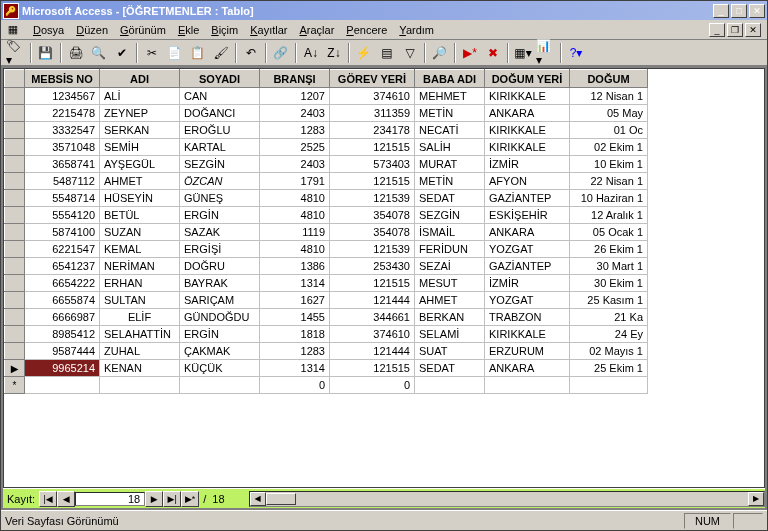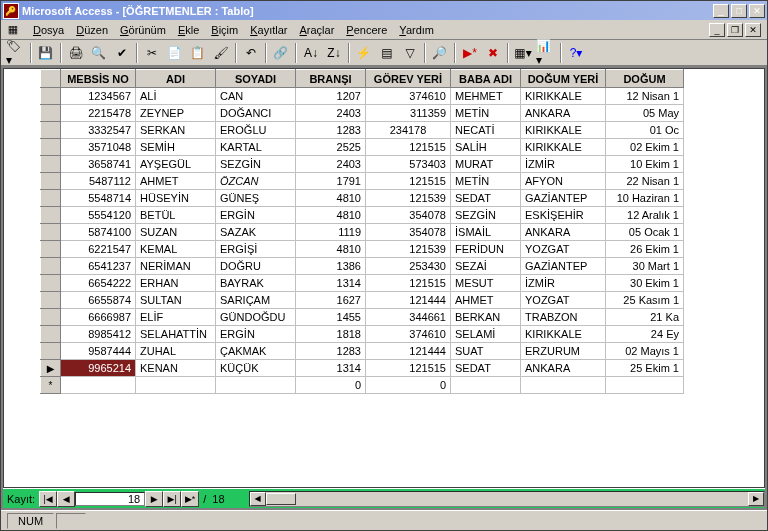--- a/index.html
+++ b/index.html
@@ -15,29 +15,29 @@
 .menu-item { padding: 2px 6px; cursor: default; }
 .menu-item u { text-decoration: underline; }
 .menubar-spacer { flex: 1; }
 .mdi-buttons { display: flex; gap: 2px; margin-right: 2px; }
 .mdi-btn { width: 16px; height: 14px; background: #d4d0c8; border: 1px solid #fff; border-right-color: #404040; border-bottom-color: #404040; font-size: 9px; display: flex; align-items: center; justify-content: center; cursor: default; }
 .toolbar { height: 26px; display: flex; align-items: center; padding: 2px 4px; background: #d4d0c8; gap: 1px; border-bottom: 1px solid #808080; }
 .tool-btn { width: 22px; height: 22px; border: 1px solid transparent; display: flex; align-items: center; justify-content: center; font-size: 12px; cursor: default; }
 .tool-sep { width: 2px; height: 20px; border-left: 1px solid #808080; border-right: 1px solid #fff; margin: 0 2px; }
 .table-area { flex: 1; background: #808080; overflow: hidden; display: flex; flex-direction: column; padding: 2px; }
 .grid-container { flex: 1; background: #fff; overflow: hidden; display: flex; flex-direction: column; border: 1px solid #404040; }
-.grid-scroll { flex: 1; overflow: hidden; padding-left: 36px; }
+.grid-scroll { flex: 1; overflow: hidden; }
 table.datagrid { border-collapse: collapse; font-size: 11px; table-layout: fixed; background: #fff; }
 table.datagrid th { background: #d4d0c8; border: 1px solid #808080; border-top-color: #fff; border-left-color: #fff; font-weight: bold; padding: 2px 4px; height: 18px; text-align: center; white-space: nowrap; overflow: hidden; }
 table.datagrid td { border: 1px solid #c0c0c0; padding: 1px 4px; height: 17px; white-space: nowrap; overflow: hidden; }
 table.datagrid td.rowsel { background: #d4d0c8; border: 1px solid #808080; border-top-color: #fff; border-left-color: #fff; width: 20px; text-align: center; font-size: 10px; }
 .num { text-align: right; }
 .txt { text-align: left; }
 .selcell { background: #7f1d1d; color: #fff; }
-.nav-bar { height: 20px; background: #22c55e; display: flex; align-items: center; border-top: 1px solid #fff; }
+.nav-bar { height: 20px; background: #bef264; display: flex; align-items: center; border-top: 1px solid #fff; }
 .nav-label { padding: 0 4px; }
 .nav-btn { width: 18px; height: 16px; background: #d4d0c8; border: 1px solid #fff; border-right-color: #404040; border-bottom-color: #404040; font-size: 9px; display: flex; align-items: center; justify-content: center; font-family: Arial; cursor: default; }
 .nav-input { width: 70px; height: 14px; border: 1px inset #808080; background: #fff; text-align: right; padding-right: 4px; font-size: 11px; }
 .nav-total { padding: 0 4px; }
 .hscroll { flex: 1; height: 16px; background: #d4d0c8; margin-left: 20px; display: flex; align-items: center; border: 1px inset #808080; }
 .hscroll-thumb { width: 30px; height: 12px; background: #d4d0c8; border: 1px solid #fff; border-right-color: #404040; border-bottom-color: #404040; }
 .hscroll-btn { width: 16px; height: 14px; background: #d4d0c8; border: 1px solid #fff; border-right-color: #404040; border-bottom-color: #404040; font-size: 8px; display: flex; align-items: center; justify-content: center; }
 .statusbar { height: 20px; background: #d4d0c8; border-top: 1px solid #fff; display: flex; align-items: center; padding: 0 4px; font-size: 11px; }
 .status-text { flex: 1; }
 .status-cell { border: 1px inset #d4d0c8; padding: 0 10px; height: 16px; display: flex; align-items: center; margin-left: 2px; }
@@ -152,21 +152,21 @@
                 <td class="txt" style="width: 70px;">METİN</td>
                 <td class="txt" style="width: 85px;">ANKARA</td>
                 <td class="num" style="width: 78px;">05 May</td>
               </tr>
               <tr>
                 <td class="rowsel"></td>
                 <td class="num" style="width: 75px;">3332547</td>
                 <td class="txt" style="width: 80px;">SERKAN</td>
                 <td class="txt" style="width: 80px;">EROĞLU</td>
                 <td class="num" style="width: 70px;">1283</td>
-                <td class="num" style="width: 85px; text-align: center;">234178</td>
+                <td class="num" style="width: 85px;">234178</td>
                 <td class="txt" style="width: 70px;">NECATİ</td>
                 <td class="txt" style="width: 85px;">KIRIKKALE</td>
                 <td class="num" style="width: 78px;">01 Oc</td>
               </tr>
               <tr>
                 <td class="rowsel"></td>
                 <td class="num" style="width: 75px;">3571048</td>
                 <td class="txt" style="width: 80px;">SEMİH</td>
                 <td class="txt" style="width: 80px;">KARTAL</td>
                 <td class="num" style="width: 70px;">2525</td>
@@ -270,21 +270,21 @@
                 <td class="txt" style="width: 80px;">SARIÇAM</td>
                 <td class="num" style="width: 70px;">1627</td>
                 <td class="num" style="width: 85px;">121444</td>
                 <td class="txt" style="width: 70px;">AHMET</td>
                 <td class="txt" style="width: 85px;">YOZGAT</td>
                 <td class="num" style="width: 78px;">25 Kasım 1</td>
               </tr>
               <tr>
                 <td class="rowsel"></td>
                 <td class="num" style="width: 75px;">6666987</td>
-                <td class="txt" style="width: 80px;">ELİF</td>
+                <td class="txt" style="width: 80px; text-align: center;">ELİF</td>
                 <td class="txt" style="width: 80px;">GÜNDOĞDU</td>
                 <td class="num" style="width: 70px;">1455</td>
                 <td class="num" style="width: 85px;">344661</td>
                 <td class="txt" style="width: 70px;">BERKAN</td>
                 <td class="txt" style="width: 85px;">TRABZON</td>
                 <td class="num" style="width: 78px; text-align: right;">21 Ka</td>
               </tr>
               <tr>
                 <td class="rowsel"></td>
                 <td class="num" style="width: 75px;">8985412</td>
@@ -345,16 +345,17 @@
       <div class="hscroll">
         <div class="hscroll-btn">◀</div>
         <div class="hscroll-thumb"></div>
         <div style="flex:1"></div>
         <div class="hscroll-btn">▶</div>
       </div>
     </div>
   </div>
 
   <div class="statusbar">
+    <div class="status-text">Veri Sayfası Görünümü</div>
     <div class="status-cell">NUM</div>
     <div class="status-cell" style="width:30px"></div>
   </div>
 </div>
 
 </body></html>

